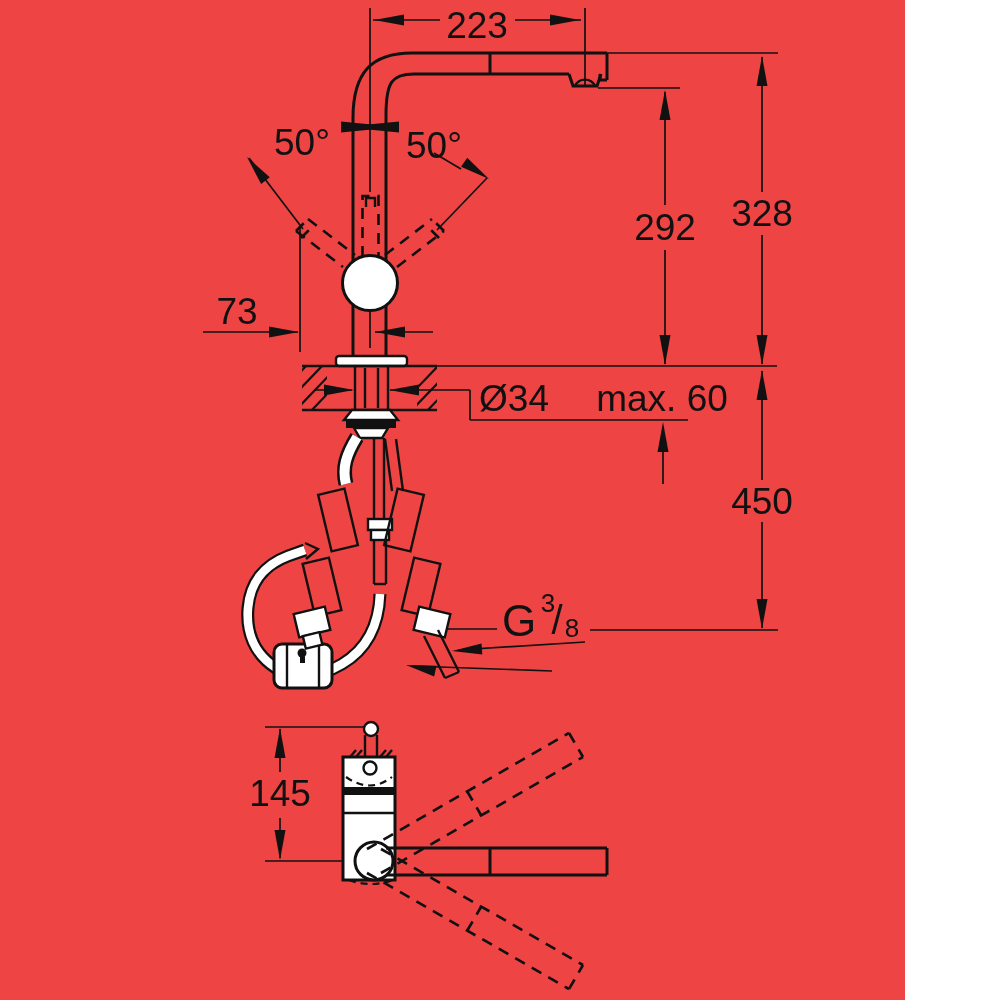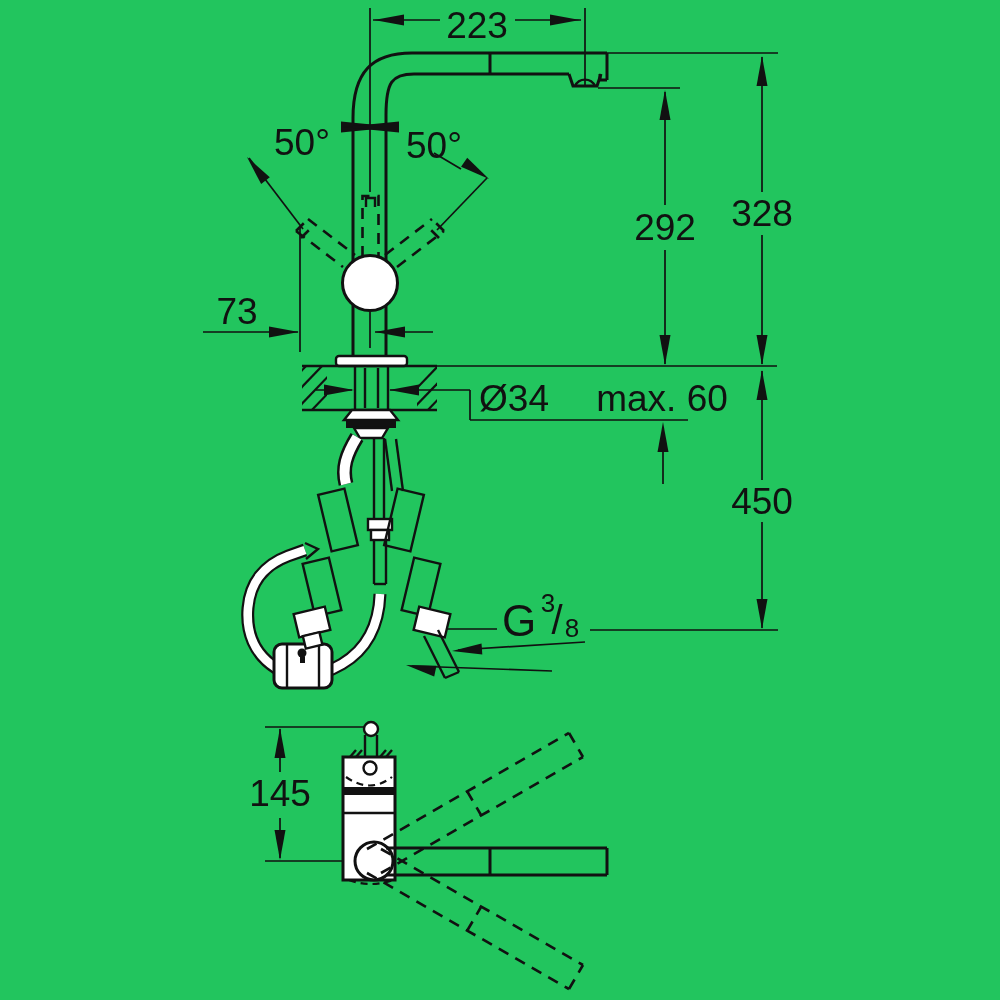--- a/index.html
+++ b/index.html
@@ -1,16 +1,16 @@
 <!DOCTYPE html>
 <html><head>
 <meta charset="utf-8">
 <style>
   html,body{margin:0;padding:0;background:#fff;}
-  .canvas{position:relative;width:1000px;height:1000px;background:#22c55e;overflow:hidden;
+  .canvas{position:relative;width:905px;height:1000px;background:#ef4444;overflow:hidden;
           font-family:"Liberation Sans", sans-serif;}
   svg{display:block}
   
   .ol{stroke:#111;stroke-width:3;fill:none}
   .ml{stroke:#111;stroke-width:2.4;fill:none}
   .tl{stroke:#111;stroke-width:1.7;fill:none}
   .dl{stroke:#111;stroke-width:2.6;fill:none;stroke-dasharray:11 8}
   .hd{stroke:#111;stroke-width:2.2;fill:none;stroke-dasharray:7 5}
   .hatch{stroke:#111;stroke-width:2.2}
   .ar{fill:#111;stroke:none}

